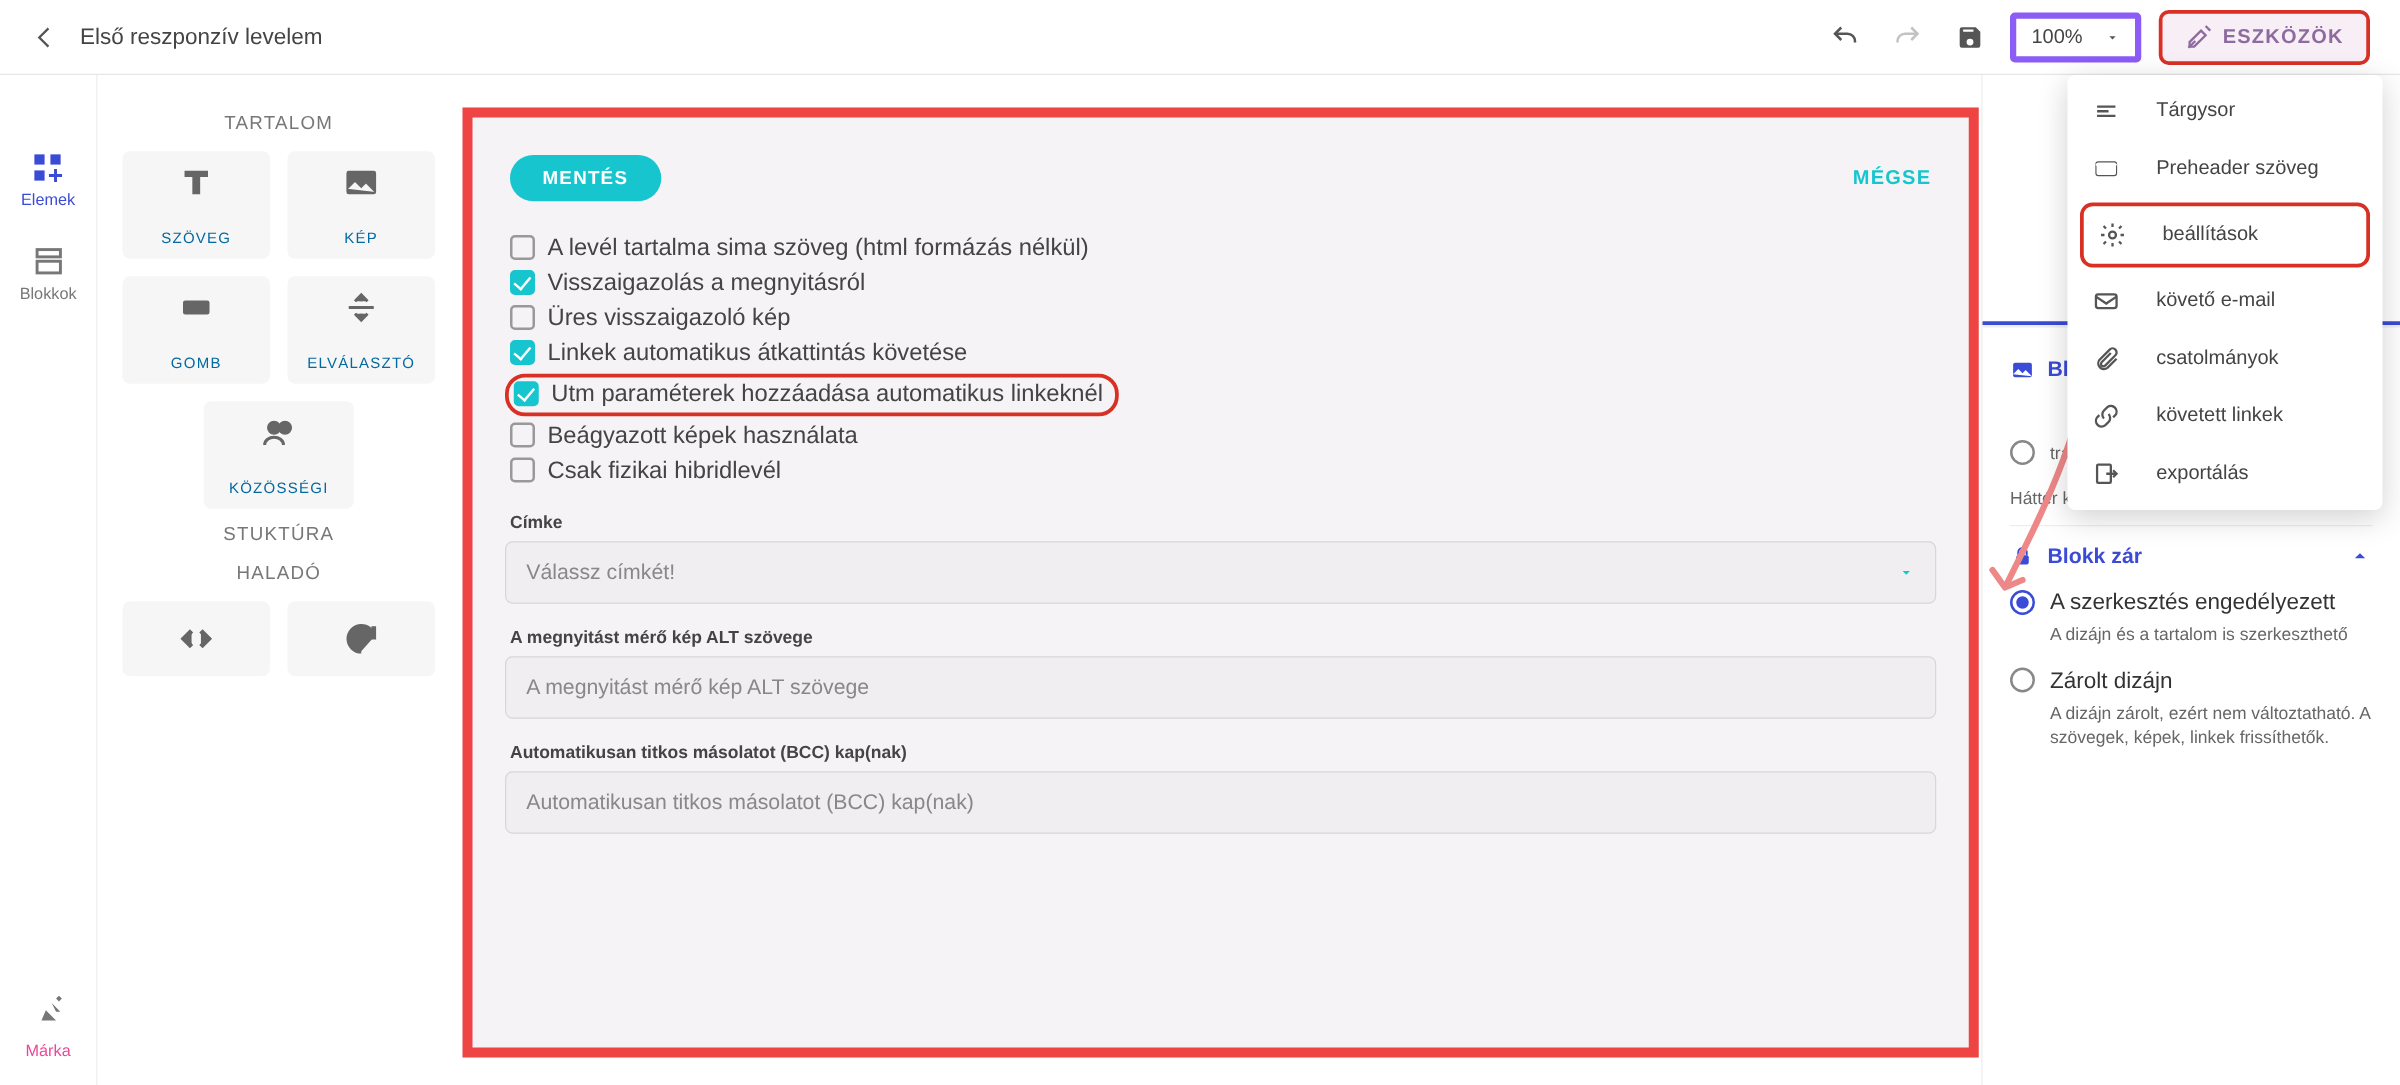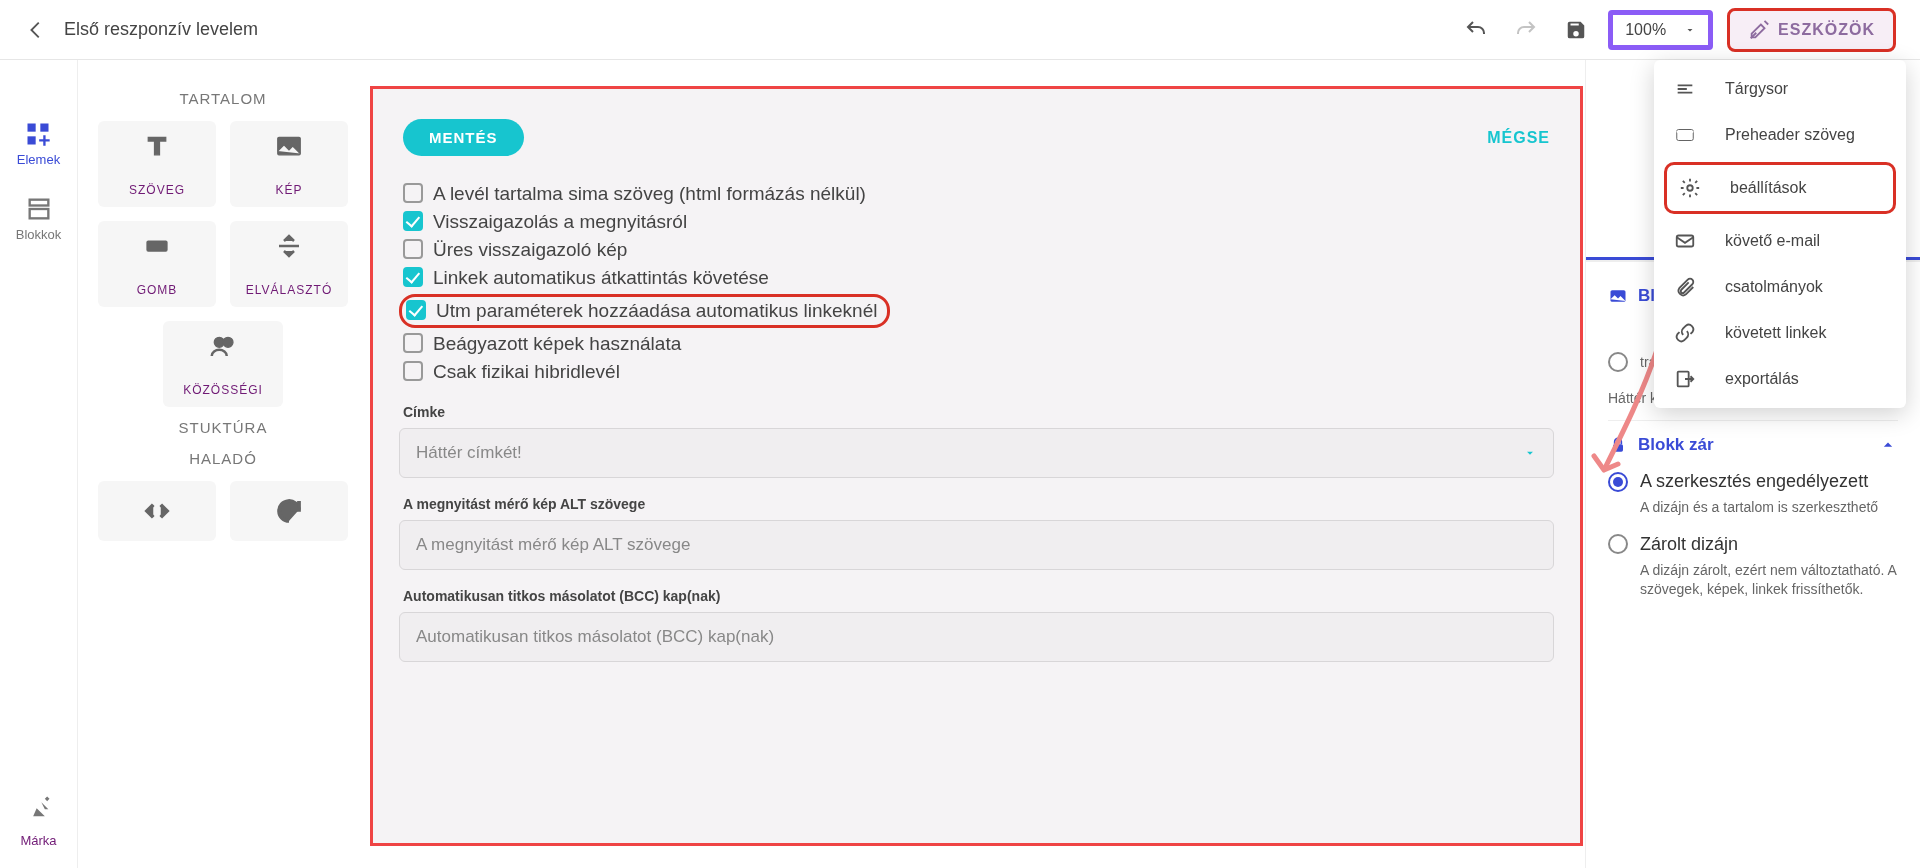--- a/index.html
+++ b/index.html
@@ -26,29 +26,29 @@
   .leftbar { position:absolute; top:60px; left:0; bottom:0; display:flex; }
   .lefttabs { width:78px; border-right:1px solid #eee; padding-top:60px; display:flex; flex-direction:column; align-items:center; gap:28px;}
   .lefttab { display:flex; flex-direction:column; align-items:center; gap:4px; cursor:pointer; font-size:13px; }
   .lefttab.active { color:#3a4bd6; }
   .lefttab svg { width:28px; height:28px; }
   .leftpanel { width:290px; padding:18px 0 0 0; overflow:hidden; }
   .section-title { text-align:center; font-size:15px; color:#777; letter-spacing:1px; margin:12px 0 14px; }
   .elem-grid { display:grid; grid-template-columns:1fr 1fr; gap:14px; padding:0 20px; }
   .elem-card {
     background:#f6f6f6; border-radius:6px; height:86px; display:flex; flex-direction:column; align-items:center; justify-content:center;
-    color:#701a75; cursor:pointer; gap:22px; font-size:12px; letter-spacing:1px;
+    color:#0369a1; cursor:pointer; gap:22px; font-size:12px; letter-spacing:1px;
   }
   .elem-card svg { width:30px; height:30px; fill:#666; stroke:#666; }
   .span2 { grid-column: 1 / span 2; display:flex; justify-content:center; }
   .span2 .elem-card { width:48%; }
 
   
   .canvas {
-    position:absolute; top:86px; left:370px; width:1213px; height:760px; border:3px solid #ef4444; background:#f5f3f5;
+    position:absolute; top:86px; left:370px; width:1213px; height:760px; border:8px solid #ef4444; background:#f5f3f5;
     padding:30px 26px; overflow:hidden;
   }
   .dialog-actions { display:flex; align-items:center; justify-content:space-between; margin-bottom:24px; padding:0 4px;}
   .save-btn {
     background:#17c5cf; color:#fff; border:none; border-radius:24px; padding:10px 26px; font-size:15px; font-weight:700; letter-spacing:1px; cursor:pointer;
   }
   .cancel-link { color:#17c5cf; font-weight:700; letter-spacing:1px; font-size:16px; cursor:pointer; }
   .checkrow { display:flex; align-items:flex-start; gap:10px; padding:3px 4px; font-size:19px; color:#444;}
   .checkrow.highlight { border:3px solid #d93025; border-radius:16px; padding:3px 10px 3px 4px; display:inline-flex; }
   .cbox {
@@ -153,21 +153,21 @@
       <span>Elemek</span>
     </div>
     <div class="lefttab" style="color:#777">
       <svg viewBox="0 0 24 24" fill="none" stroke="#777" stroke-width="2">
           <rect x="4" y="4" width="16" height="5"></rect>
           <rect x="4" y="12" width="16" height="8"></rect>
         </svg>
       <span>Blokkok</span>
     </div>
     <div style="flex:1"></div>
-    <div class="lefttab" style="color:#701a75; margin-bottom:20px;gap:12px;">
+    <div class="lefttab" style="color:#ec4899; margin-bottom:20px;gap:12px;">
       <svg viewBox="0 0 24 24" fill="#777">
           <path d="M7 20l3-7 7 7H7zm10-6l-3-6 6 6h-3z"></path>
           <path d="M19 3l2 2-2 2-2-2 2-2z"></path>
         </svg>
       <span>Márka</span>
     </div>
   </div>
 
   <div class="leftpanel">
     <div class="section-title">TARTALOM</div>
@@ -262,21 +262,21 @@
     <span class="cbox"></span>
     <span>Beágyazott képek használata</span>
   </div>
   <div class="checkrow">
     <span class="cbox"></span>
     <span>Csak fizikai hibridlevél</span>
   </div>
 
   <div class="form-label">Címke</div>
   <div class="field select">
-    <span>Háttér címkét!</span>
+    <span>Válassz címkét!</span>
     <svg width="14" height="14" viewBox="0 0 24 24" fill="#17c5cf">
         <path d="M7 10l5 5 5-5z"></path>
       </svg>
   </div>
 
   <div class="form-label">A megnyitást mérő kép ALT szövege</div>
   <div class="field">
     <span>A megnyitást mérő kép ALT szövege</span>
   </div>
 

